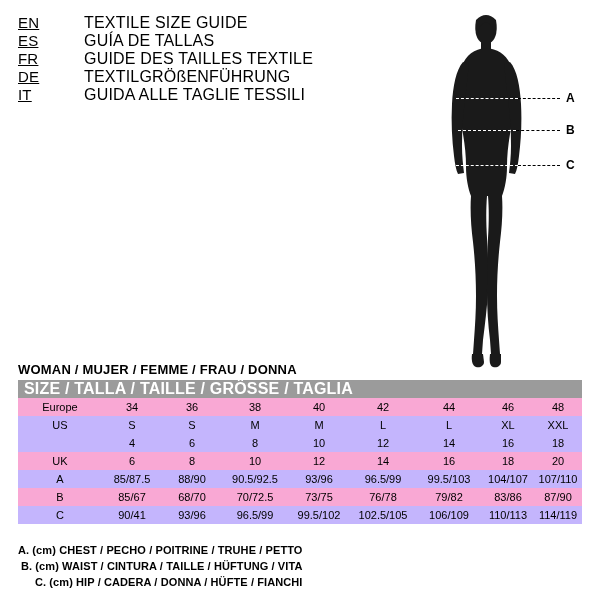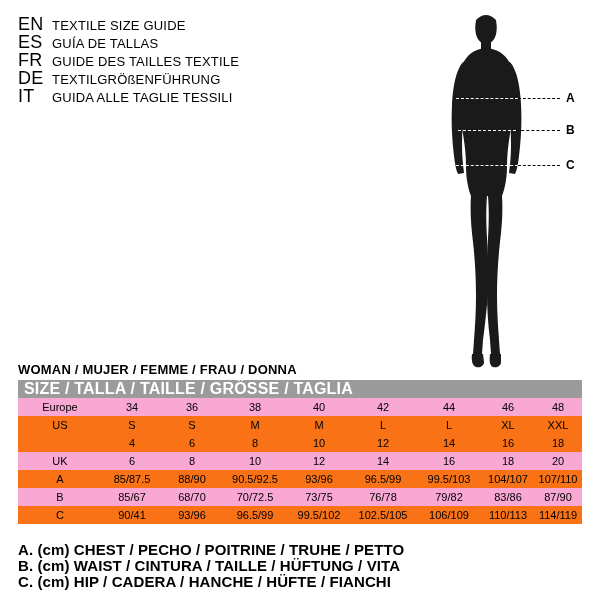--- a/index.html
+++ b/index.html
@@ -30,25 +30,27 @@
   .lang-row {
     display: flex;
     align-items: baseline;
     height: 18px;
     font-size: 13px;
     letter-spacing: 0.2px;
   }
   .lang-code {
     width: 34px;
     flex: 0 0 34px;
-    font-size: 18px;
+    font-size: 15px;
+    text-decoration: underline;
   }
   .lang-title {
-    font-size: 13px;
+    font-size: 16px;
     white-space: nowrap;
+    margin-left: 32px;
   }
 
   
   .figure-wrap {
     position: absolute;
     top: 10px;
     left: 430px;
     width: 160px;
     height: 360px;
   }
@@ -105,35 +107,36 @@
     font-weight: bold;
     text-align: left;
     padding-left: 6px;
     font-size: 16px;
     letter-spacing: 0.2px;
   }
   tr.band-dark td {
     background: #f9a8d4;
   }
   tr.band-light td {
-    background: #f97316;
+    background: #c4b5fd;
   }
   td.row-label {
     text-align: left;
     padding-left: 6px;
   }
 
   
   .legend {
     position: absolute;
     left: 18px;
     top: 542px;
-    font-size: 15px;
+    font-size: 11px;
     font-weight: bold;
     letter-spacing: 0.1px;
+    text-align: right;
   }
   .legend div {
     height: 16px;
     line-height: 16px;
   }
 </style>
 </head>
 <body>
 
 <div class="page">
@@ -321,16 +324,16 @@
           <td>110/113</td>
           <td>114/119</td>
         </tr>
       </tbody>
     </table>
   </div>
 
   <div class="legend">
     <div>A. (cm) CHEST / PECHO / POITRINE / TRUHE / PETTO</div>
     <div>B. (cm) WAIST / CINTURA / TAILLE / HÜFTUNG / VITA</div>
-    <div>C. (cm) HIP / CADERA / HANCHE / HÜFTE / FIANCHI</div>
+    <div>C. (cm) HIP / CADERA / DONNA / HÜFTE / FIANCHI</div>
   </div>
 
 </div>
 
 </body></html>

